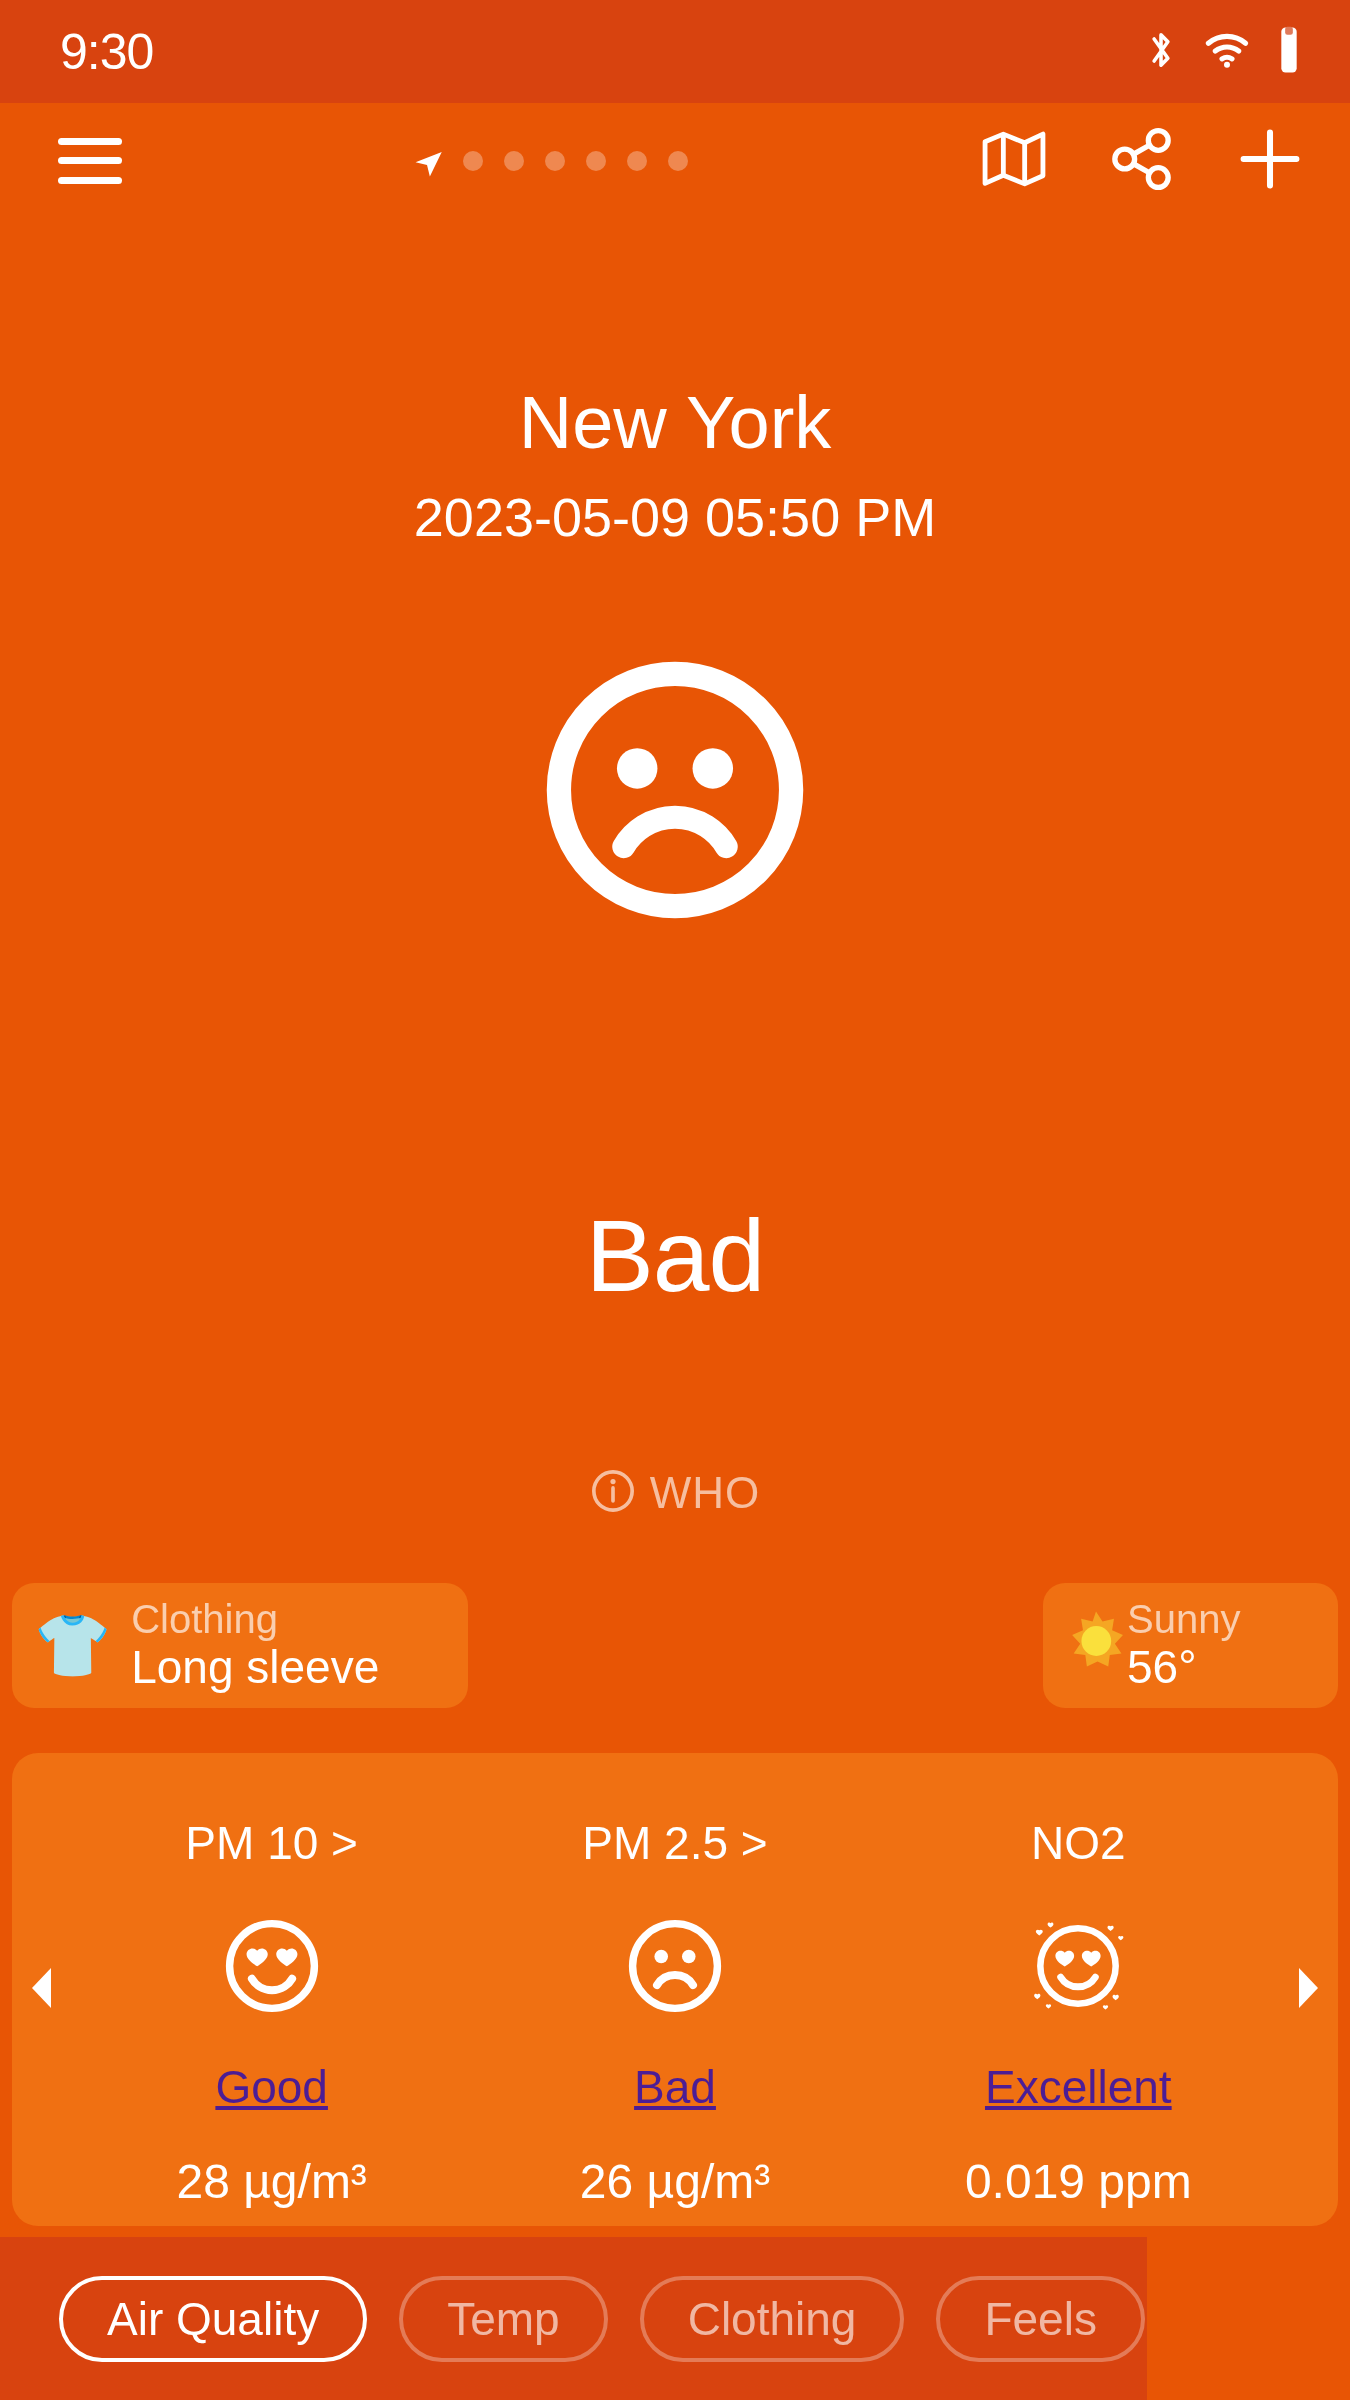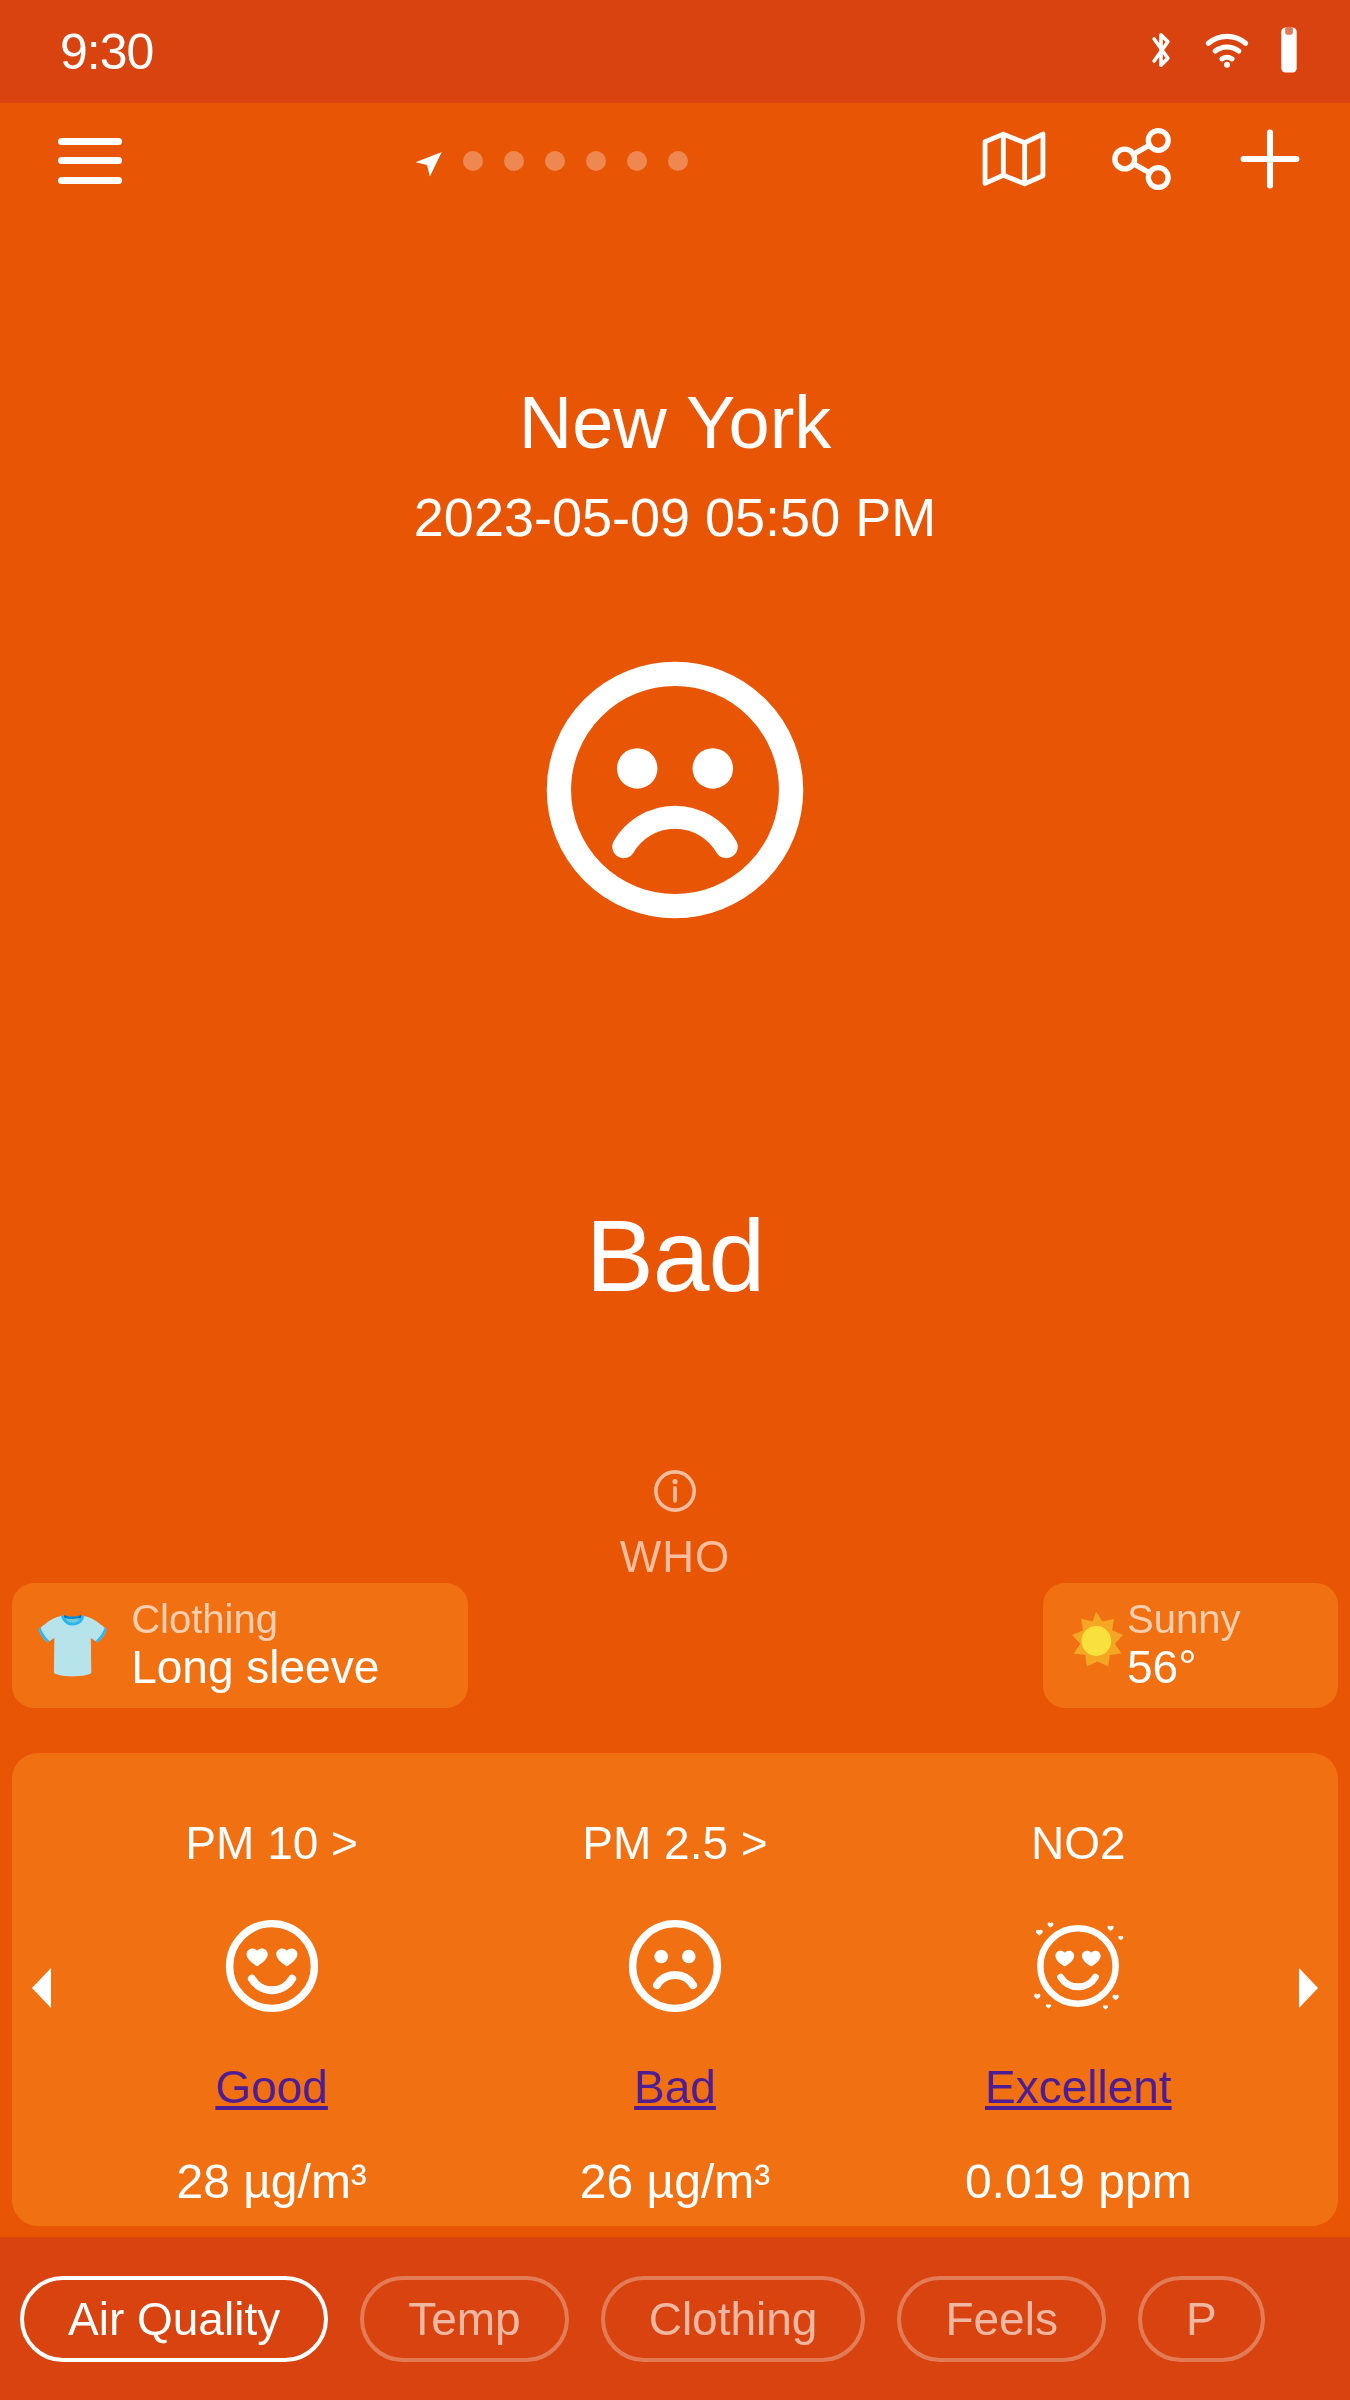--- a/index.html
+++ b/index.html
@@ -43,21 +43,21 @@
   .datetime { position:absolute; top:486px; width:1350px; text-align:center;
     color:#FFFFFF; font-size:54px; font-weight:400; }
 
   .face-wrap { position:absolute; top:655px; width:1350px; display:flex; justify-content:center; }
 
   .aqi-level { position:absolute; top:1198px; width:1350px; text-align:center;
     color:#FFFFFF; font-size:102px; font-weight:400; letter-spacing:-1px; }
   .aqi-msg { position:absolute; top:1372px; width:1350px; text-align:center;
     color:#FFFFFF; font-size:50px; font-weight:400; }
   .source-row { position:absolute; top:1468px; width:1350px;
-    display:flex; align-items:center; justify-content:center; gap:14px;flex-direction:column; }
+    display:flex; align-items:center; justify-content:center; gap:14px; }
   .source-txt { color:rgba(255,255,255,0.62); font-size:44px; letter-spacing:1px; }
 
   
   .card-clothing {
     position:absolute; left:12px; top:1583px; width:456px; height:125px;
     background:#F07012; border-radius:22px;
     display:flex; align-items:center; padding-left:22px; gap:20px;
   }
   .card-weather {
     position:absolute; right:12px; top:1583px; width:295px; height:125px;
@@ -81,23 +81,23 @@
     flex:1; display:flex; flex-direction:column; align-items:center;
     justify-content:flex-start; padding-top:46px; gap:12px;
   }
   .p-name { color:#FFFFFF; font-size:46px; margin-bottom:28px; white-space:nowrap; }
   .p-face { height:112px; display:flex; align-items:center; justify-content:center; margin-bottom:26px; }
   .p-status { color:#4c1d95; font-size:46px; margin-bottom:28px;text-decoration:underline; }
   .p-value { color:#FFFFFF; font-size:48px; }
 
   
   .tabbar {
-    position:absolute; left:0; bottom:0; width:1350px; height:163px;
+    position:absolute; left:0; bottom:0; width:1147px; height:163px;
     background:#D8430F; display:flex; align-items:center; gap:32px;
-    padding-left:20px; overflow:hidden;
+    padding-left:59px; overflow:hidden;
   }
   .tab {
     flex:0 0 auto; height:86px; padding:0 44px; border-radius:44px;
     display:flex; align-items:center; justify-content:center;
     border:4px solid rgba(255,255,255,0.30);
     color:rgba(255,255,255,0.62); font-size:46px; white-space:nowrap; cursor:pointer;
   }
   .tab.active { border-color:#FFFFFF; color:#FFFFFF; }
 </style>
 </head>

